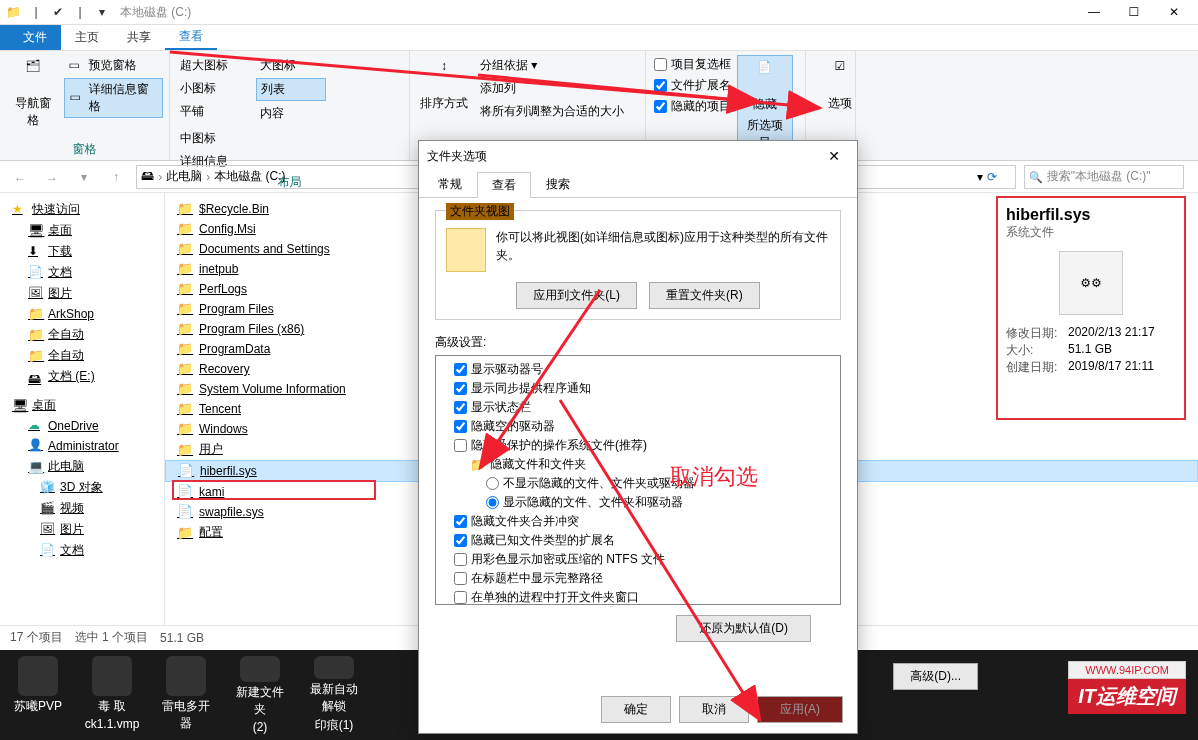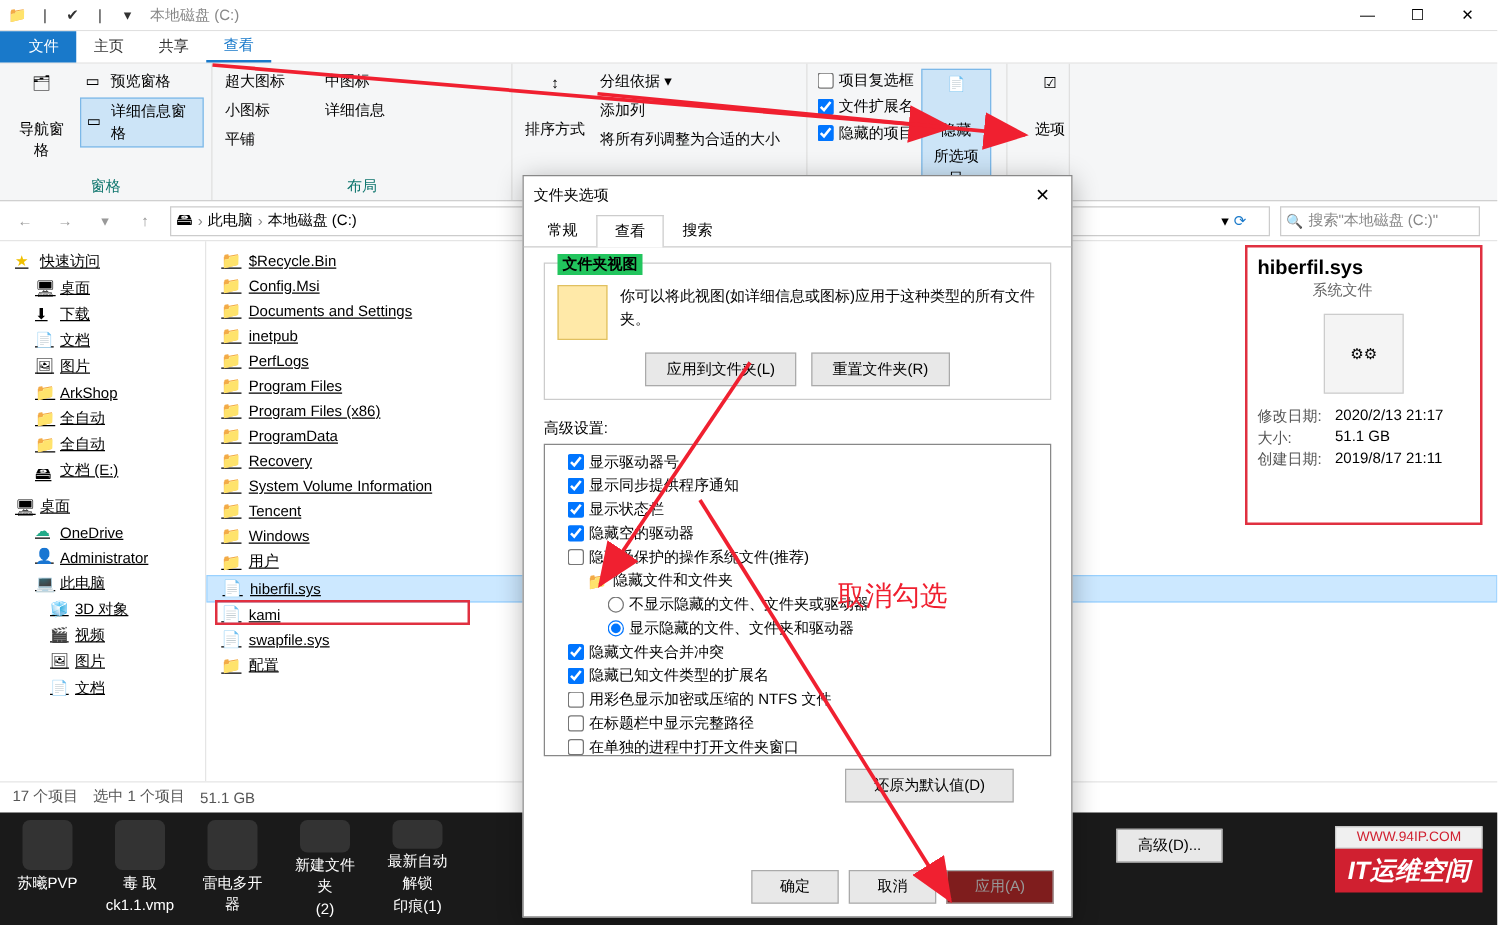--- a/index.html
+++ b/index.html
@@ -59,39 +59,39 @@
 
 
 .dialog { position: absolute; left: 418px; top: 140px; width: 440px; height: 594px; background: #fff; border: 1px solid #888; box-shadow: 0 4px 20px rgba(0,0,0,0.3); display: flex; flex-direction: column; }
 .dlg-title { height: 30px; display: flex; align-items: center; padding: 0 8px; }
 .dlg-close { margin-left: auto; width: 30px; text-align: center; font-size: 14px; }
 .dlg-tabs { display: flex; border-bottom: 1px solid #ccc; padding: 0 4px; }
 .dlg-tab { padding: 4px 14px; border: 1px solid transparent; border-bottom: none; }
 .dlg-tab.active { border-color: #ccc; background: #fff; position: relative; top: 1px; }
 .dlg-body { flex: 1; padding: 12px 16px; overflow: hidden; }
 .fieldset { border: 1px solid #ccc; padding: 10px; margin-bottom: 14px; }
-.fieldset > .legend { position: relative; top: -18px; background: #22c55e; padding: 0 4px; display: inline-block; font-weight: bold; }
+.fieldset > .legend { position: relative; top: -18px; background: #a16207; padding: 0 4px; display: inline-block; }
 .fieldset-row { display: flex; gap: 10px; }
 .fieldset-row .desc { flex: 1; line-height: 1.5; }
 .folder-icon-big { width: 40px; height: 44px; background: #ffe9a8; border: 1px solid #e0c060; }
 .fbtn { padding: 4px 16px; border: 1px solid #aaa; background: #e8e8e8; }
 .btn-row { display: flex; gap: 12px; justify-content: center; margin-top: 10px; }
 .adv { border: 1px solid #888; height: 250px; overflow: auto; padding: 4px; background: #fff; }
 .adv-item { display: flex; align-items: center; gap: 4px; padding: 1px 0 1px 14px; }
 .adv-item.indent { padding-left: 30px; }
 .adv-item.indent2 { padding-left: 46px; }
 .dlg-foot { padding: 10px 14px; display: flex; justify-content: flex-end; gap: 8px; }
 .dlg-foot.mid { justify-content: flex-end; padding-right: 30px; }
 .dbtn { padding: 4px 22px; border: 1px solid #aaa; background: #e8e8e8; }
 .dbtn.disabled { color: #999; background: #7f1d1d; }
 
 
 .details-pane { position: absolute; right: 12px; top: 196px; width: 190px; height: 224px; border: 2px solid #e03040; padding: 8px; background: #fff; }
 .details-title { font-size: 16px; font-weight: bold; }
-.details-sub { color: #666; margin-bottom: 8px; margin-left: 44px; }
+.details-sub { color: #666; margin-bottom: 8px; }
 .details-icon { width: 64px; height: 64px; margin: 10px auto; background: #f4f4f4; border: 1px solid #ccc; display: flex; align-items: center; justify-content: center; }
 .details-row { display: flex; gap: 6px; }
 .details-row .k { color: #555; width: 56px; }
 
 
 .annot { position: absolute; color: #f02030; font-size: 22px; font-family: SimSun, serif; pointer-events: none; }
 .arrow-svg { position: absolute; pointer-events: none; }
 
 
 .adv-btn { position: absolute; right: 220px; bottom: 50px; padding: 4px 16px; border: 1px solid #aaa; background: #e8e8e8; }
@@ -166,20 +166,31 @@
     <div class="rgroup-row" style="flex-wrap:wrap">
       <div class="rcol" style="width:76px">
         <div class="rbtn">
             <span>超大图标</span>
           </div>
         <div class="rbtn">
             <span>小图标</span>
           </div>
         <div class="rbtn">
             <span>平铺</span>
+          </div>
+      </div>
+      <div class="rcol" style="width:70px">
+        <div class="rbtn">
+            <span>大图标</span>
+          </div>
+        <div class="rbtn highlight">
+            <span>列表</span>
+          </div>
+        <div class="rbtn">
+            <span>内容</span>
           </div>
       </div>
       <div class="rcol" style="width:80px">
         <div class="rbtn">
             <span>中图标</span>
           </div>
         <div class="rbtn">
             <span>详细信息</span>
           </div>
       </div>

